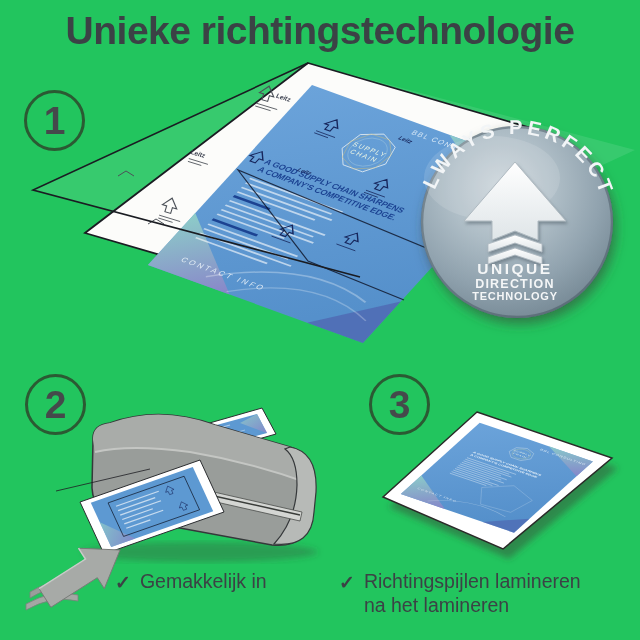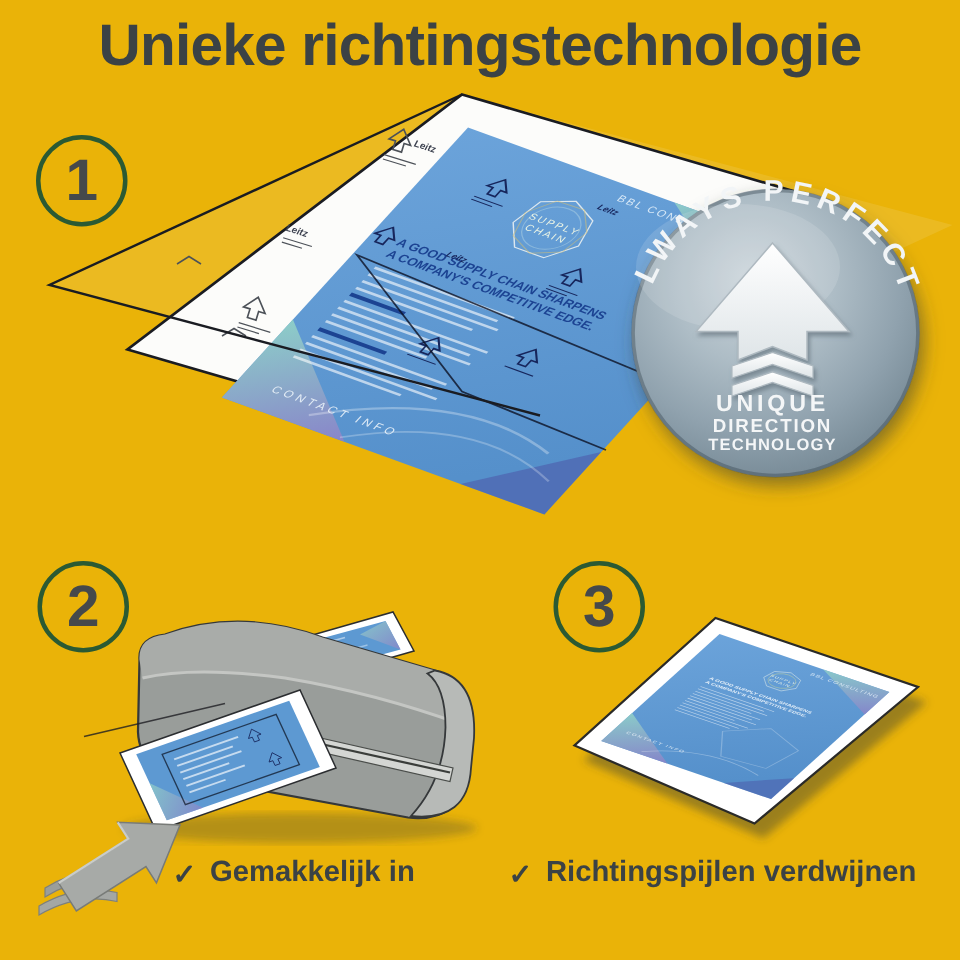--- a/index.html
+++ b/index.html
@@ -1,34 +1,34 @@
 <!DOCTYPE html>
 <html><head>
 <meta charset="utf-8">
 <style>
   html,body{margin:0;padding:0;}
   .canvas{
     position:relative;width:640px;height:640px;overflow:hidden;
-    background:#eab308;font-family:"Liberation Sans",sans-serif;
+    background:#22c55e;font-family:"Liberation Sans",sans-serif;
   }
   .title{
     position:absolute;top:9px;left:0;width:100%;text-align:center;
     font-size:39px;font-weight:bold;color:#3b4245;letter-spacing:-0.5px;
   }
   .num{
     position:absolute;width:55px;height:55px;border:3.5px solid #2b5a33;
     border-radius:50%;display:flex;align-items:center;justify-content:center;
     font-size:39px;font-weight:bold;color:#45494b;
   }
   #n1{left:24px;top:90px;}
   #n2{left:25px;top:374px;}
   #n3{left:369px;top:374px;}
   .caption{position:absolute;display:flex;gap:9px;color:#3b4245;}
   .caption .check{font-size:19px;font-weight:900;margin-top:1px;}
-  .caption .lines{font-size:19.5px;font-weight:bold;line-height:1.22;}
+  .caption .lines{font-size:19.5px;font-weight:normal;line-height:1.22;}
   #cap2{left:115px;top:570px;}
   #cap3{left:339px;top:570px;}
   svg{position:absolute;left:0;top:0;}
   svg text{font-family:"Liberation Sans",sans-serif;}
 </style>
 </head>
 <body>
 
 <div class="canvas">
 
@@ -288,17 +288,18 @@
 
   <div class="caption" id="cap2">
     <span class="check">✓</span>
     <span class="lines">
       <span>Gemakkelijk in</span><br>
     </span>
   </div>
   <div class="caption" id="cap3">
     <span class="check">✓</span>
     <span class="lines">
-      <span>Richtingspijlen verdwijnen</span><br>
+      <span>Richtingspijlen lamineren</span><br>
+      <span>na het lamineren</span>
     </span>
   </div>
 
 </div>
 
 </body></html>

